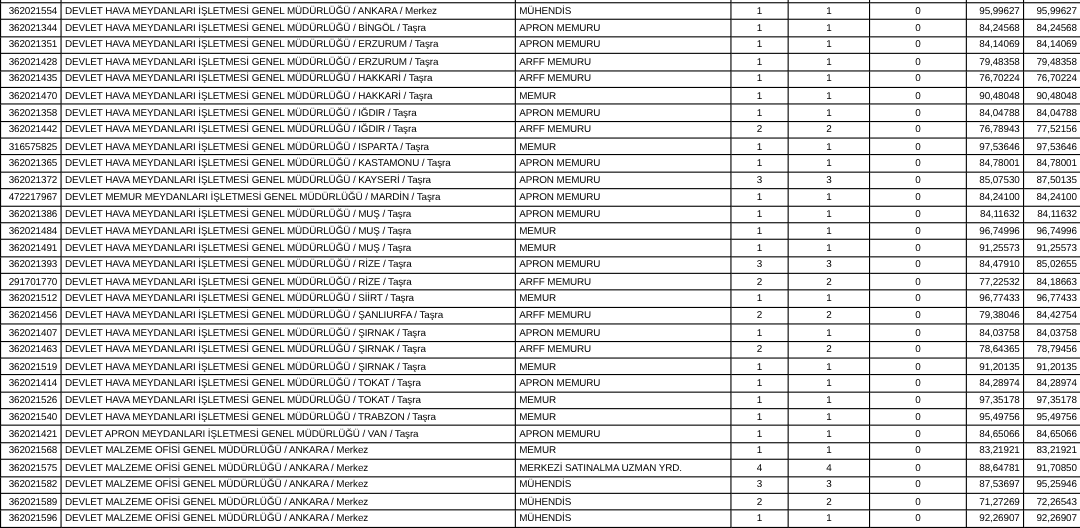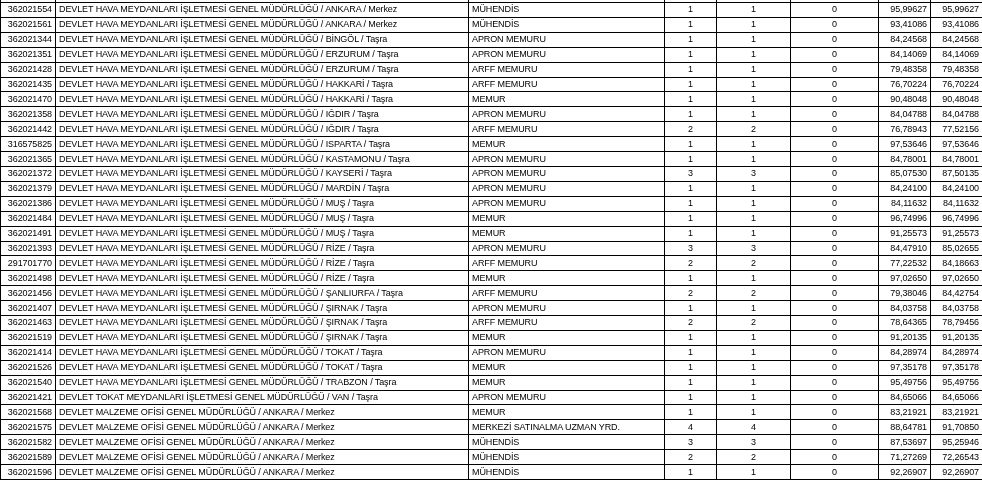--- a/index.html
+++ b/index.html
@@ -72,30 +72,20 @@
           <td class="ar">362021554</td>
           <td class="al">DEVLET HAVA MEYDANLARI İŞLETMESİ GENEL MÜDÜRLÜĞÜ / ANKARA / Merkez</td>
           <td class="al">MÜHENDİS</td>
           <td class="ac">1</td>
           <td class="ac">1</td>
           <td class="ac">0</td>
           <td class="ar">95,99627</td>
           <td class="ar">95,99627</td>
         </tr>
         <tr>
-          <td class="ar">362021561</td>
-          <td class="al">DEVLET HAVA MEYDANLARI İŞLETMESİ GENEL MÜDÜRLÜĞÜ / ANKARA / Merkez</td>
-          <td class="al">MÜHENDİS</td>
-          <td class="ac">1</td>
-          <td class="ac">1</td>
-          <td class="ac">0</td>
-          <td class="ar">93,41086</td>
-          <td class="ar">93,41086</td>
-        </tr>
-        <tr>
           <td class="ar">362021344</td>
           <td class="al">DEVLET HAVA MEYDANLARI İŞLETMESİ GENEL MÜDÜRLÜĞÜ / BİNGÖL / Taşra</td>
           <td class="al">APRON MEMURU</td>
           <td class="ac">1</td>
           <td class="ac">1</td>
           <td class="ac">0</td>
           <td class="ar">84,24568</td>
           <td class="ar">84,24568</td>
         </tr>
         <tr>
@@ -182,22 +172,22 @@
           <td class="ar">362021372</td>
           <td class="al">DEVLET HAVA MEYDANLARI İŞLETMESİ GENEL MÜDÜRLÜĞÜ / KAYSERİ / Taşra</td>
           <td class="al">APRON MEMURU</td>
           <td class="ac">3</td>
           <td class="ac">3</td>
           <td class="ac">0</td>
           <td class="ar">85,07530</td>
           <td class="ar">87,50135</td>
         </tr>
         <tr>
-          <td class="ar">362021379</td>
-          <td class="al">DEVLET HAVA MEYDANLARI İŞLETMESİ GENEL MÜDÜRLÜĞÜ / MARDİN / Taşra</td>
+          <td class="ar">472217967</td>
+          <td class="al">DEVLET MEMUR MEYDANLARI İŞLETMESİ GENEL MÜDÜRLÜĞÜ / MARDİN / Taşra</td>
           <td class="al">APRON MEMURU</td>
           <td class="ac">1</td>
           <td class="ac">1</td>
           <td class="ac">0</td>
           <td class="ar">84,24100</td>
           <td class="ar">84,24100</td>
         </tr>
         <tr>
           <td class="ar">362021386</td>
           <td class="al">DEVLET HAVA MEYDANLARI İŞLETMESİ GENEL MÜDÜRLÜĞÜ / MUŞ / Taşra</td>
@@ -242,28 +232,28 @@
           <td class="ar">291701770</td>
           <td class="al">DEVLET HAVA MEYDANLARI İŞLETMESİ GENEL MÜDÜRLÜĞÜ / RİZE / Taşra</td>
           <td class="al">ARFF MEMURU</td>
           <td class="ac">2</td>
           <td class="ac">2</td>
           <td class="ac">0</td>
           <td class="ar">77,22532</td>
           <td class="ar">84,18663</td>
         </tr>
         <tr>
-          <td class="ar">362021498</td>
-          <td class="al">DEVLET HAVA MEYDANLARI İŞLETMESİ GENEL MÜDÜRLÜĞÜ / RİZE / Taşra</td>
-          <td class="al">MEMUR</td>
-          <td class="ac">1</td>
-          <td class="ac">1</td>
-          <td class="ac">0</td>
-          <td class="ar">97,02650</td>
-          <td class="ar">97,02650</td>
+          <td class="ar">362021512</td>
+          <td class="al">DEVLET HAVA MEYDANLARI İŞLETMESİ GENEL MÜDÜRLÜĞÜ / SİİRT / Taşra</td>
+          <td class="al">MEMUR</td>
+          <td class="ac">1</td>
+          <td class="ac">1</td>
+          <td class="ac">0</td>
+          <td class="ar">96,77433</td>
+          <td class="ar">96,77433</td>
         </tr>
         <tr>
           <td class="ar">362021456</td>
           <td class="al">DEVLET HAVA MEYDANLARI İŞLETMESİ GENEL MÜDÜRLÜĞÜ / ŞANLIURFA / Taşra</td>
           <td class="al">ARFF MEMURU</td>
           <td class="ac">2</td>
           <td class="ac">2</td>
           <td class="ac">0</td>
           <td class="ar">79,38046</td>
           <td class="ar">84,42754</td>
@@ -323,21 +313,21 @@
           <td class="al">DEVLET HAVA MEYDANLARI İŞLETMESİ GENEL MÜDÜRLÜĞÜ / TRABZON / Taşra</td>
           <td class="al">MEMUR</td>
           <td class="ac">1</td>
           <td class="ac">1</td>
           <td class="ac">0</td>
           <td class="ar">95,49756</td>
           <td class="ar">95,49756</td>
         </tr>
         <tr>
           <td class="ar">362021421</td>
-          <td class="al">DEVLET TOKAT MEYDANLARI İŞLETMESİ GENEL MÜDÜRLÜĞÜ / VAN / Taşra</td>
+          <td class="al">DEVLET APRON MEYDANLARI İŞLETMESİ GENEL MÜDÜRLÜĞÜ / VAN / Taşra</td>
           <td class="al">APRON MEMURU</td>
           <td class="ac">1</td>
           <td class="ac">1</td>
           <td class="ac">0</td>
           <td class="ar">84,65066</td>
           <td class="ar">84,65066</td>
         </tr>
         <tr>
           <td class="ar">362021568</td>
           <td class="al">DEVLET MALZEME OFİSİ GENEL MÜDÜRLÜĞÜ / ANKARA / Merkez</td>

